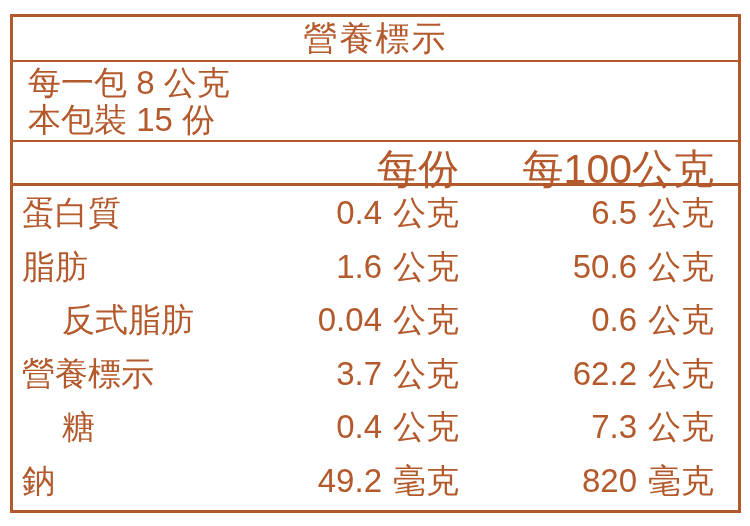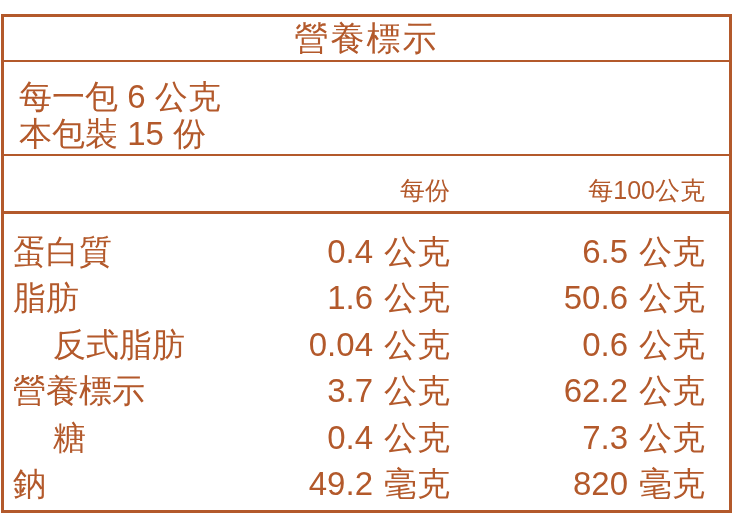--- a/index.html
+++ b/index.html
@@ -9,30 +9,29 @@
     height: 526px;
     background: #ffffff;
     font-family: "Liberation Sans", "DejaVu Sans", sans-serif;
     overflow: hidden;
   }
   :root {
     --accent: #b3592b;
   }
   .label-box {
     position: absolute;
-    left: 1px;
+    left: 10px;
     top: 14px;
     width: 731px;
     height: 499px;
     border: 3px solid var(--accent);
     box-sizing: border-box;
     display: flex;
     flex-direction: column;
     color: var(--accent);
-    gap: 14px;
   }
   .title-section {
     height: 43px;
     border-bottom: 2px solid var(--accent);
     display: flex;
     align-items: center;
     justify-content: center;
     flex: 0 0 auto;
   }
   .title-text {
@@ -52,21 +51,21 @@
   .cols {
     display: grid;
     grid-template-columns: 1fr 180px 255px;
     padding-left: 9px;
     padding-right: 24px;
     align-items: center;
   }
   .header-section {
     height: 41px;
     border-bottom: 3px solid var(--accent);
-    font-size: 25px;
+    font-size: 41px;
     flex: 0 0 auto;
   }
   .col-right {
     text-align: right;
     white-space: nowrap;
   }
   .rows-section {
     flex: 1 1 auto;
     display: flex;
     flex-direction: column;
@@ -90,21 +89,21 @@
 </head>
 <body style="background: rgb(255, 255, 255);">
 
 <div class="label-box">
 
   <div class="title-section">
     <span class="title-text">營養標示</span>
   </div>
 
   <div class="serving-section">
-    <div class="serving-line">每一包 6 公克</div>
+    <div class="serving-line">每一包 8 公克</div>
     <div class="serving-line">本包裝 15 份</div>
   </div>
 
   <div class="header-section cols">
     <span></span>
     <span class="col-right">每份</span>
     <span class="col-right">每100公克</span>
   </div>
 
   <div class="rows-section" id="rows-section">

